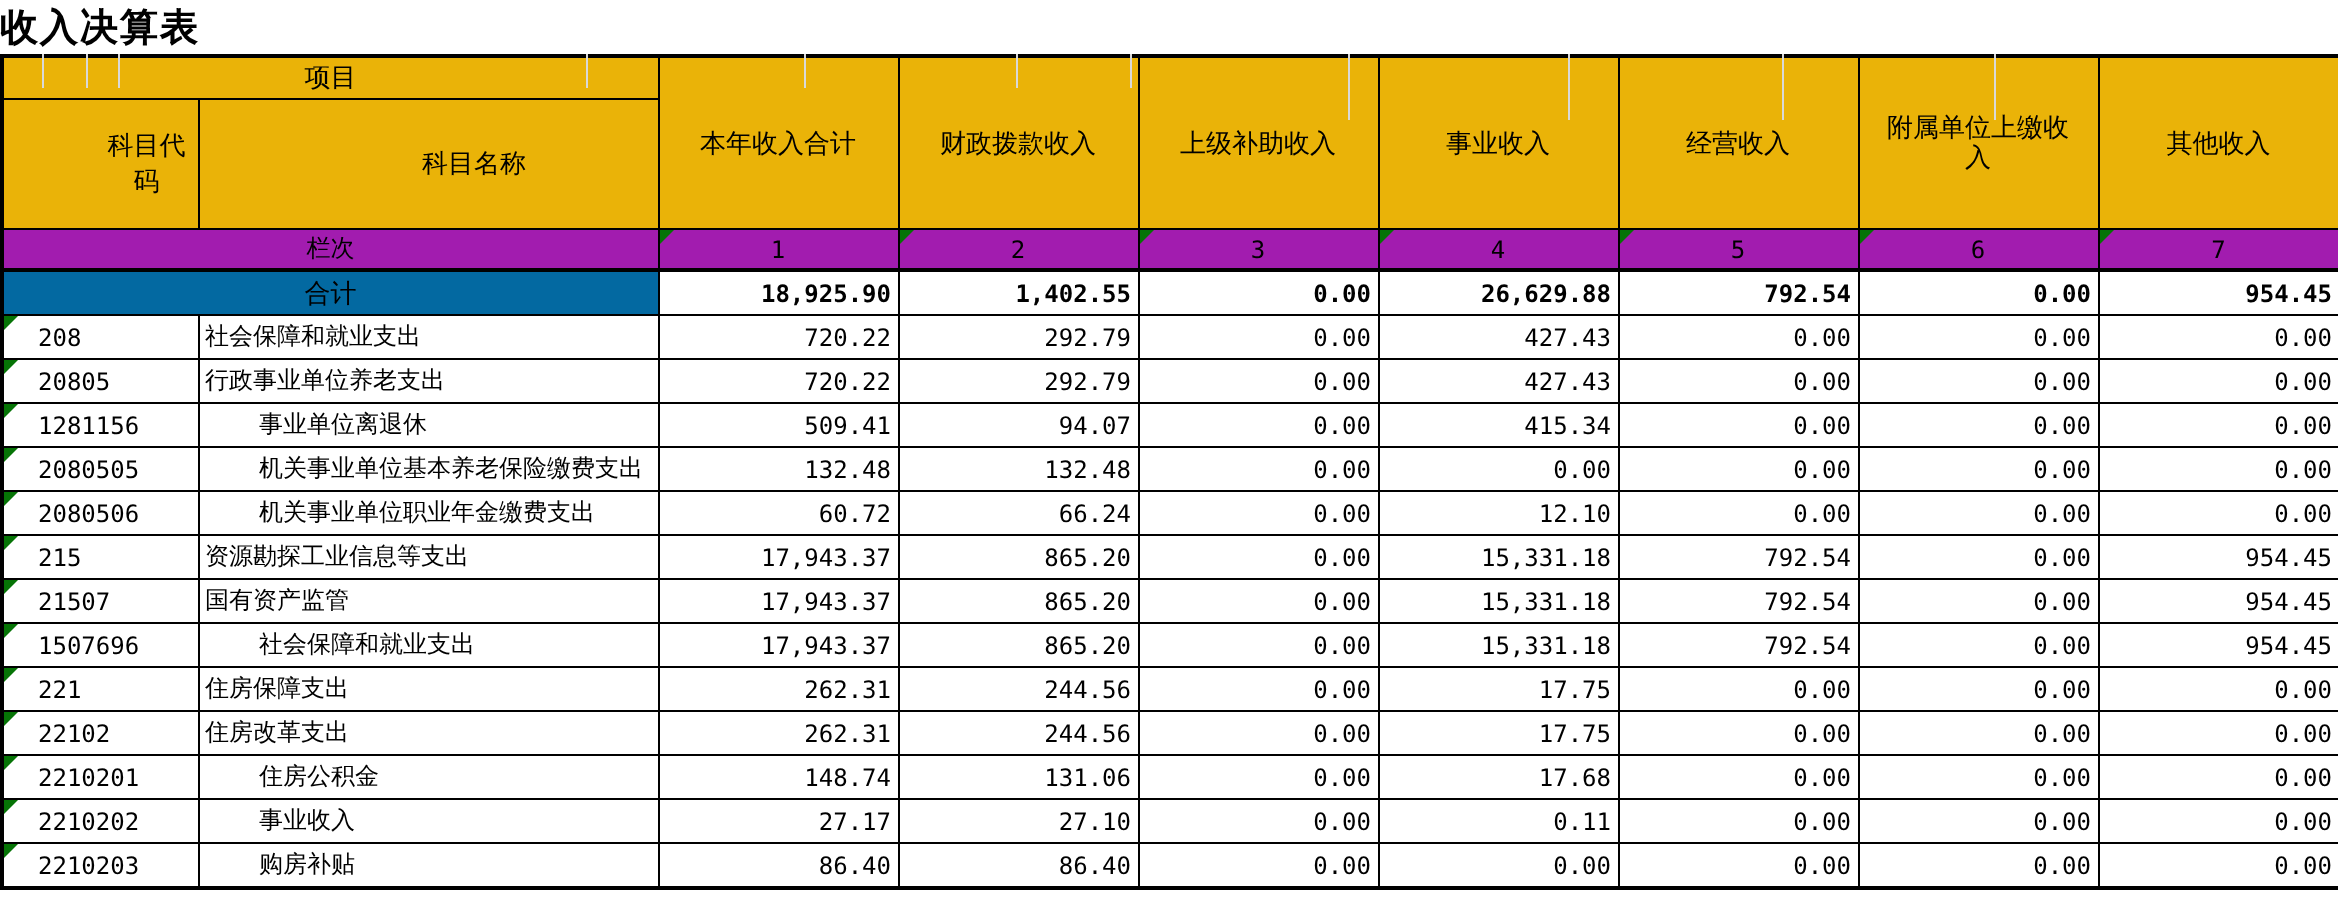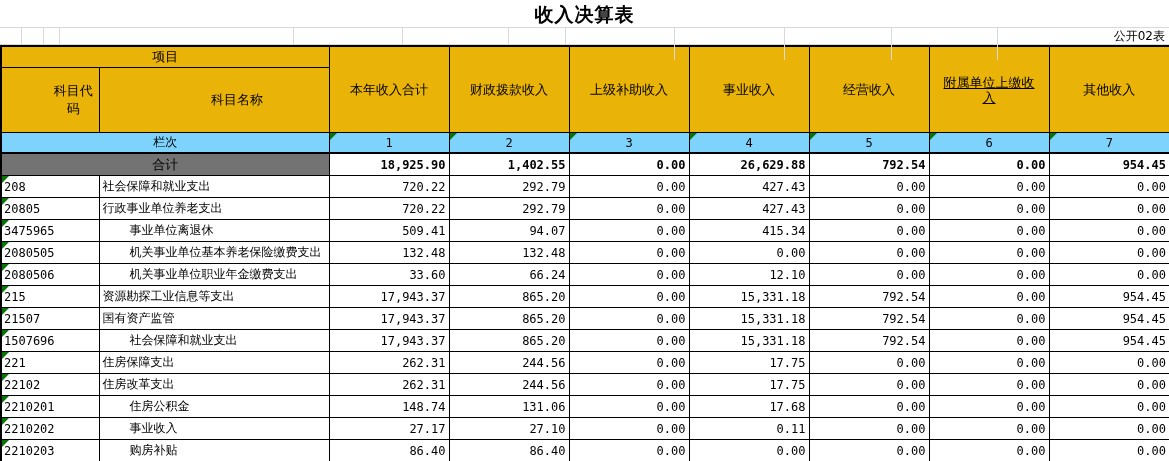--- a/index.html
+++ b/index.html
@@ -2,64 +2,61 @@
 <html><head>
 <meta charset="utf-8">
 <style>
   html,body { margin:0; padding:0; }
   body {
     width:1169px; height:461px; overflow:hidden;
     background:#fff; color:#000;
     font-family:"DejaVu Sans", sans-serif;
   }
   
-  .title-row { height:27px; line-height:28px; text-align:center;
+  .title-row { height:27px; line-height:28px; text-align:left;
     font-size:19px; font-weight:bold; letter-spacing:1px; }
   .meta-wrap { position:relative; }
   .meta1 { height:16px; line-height:16px; font-size:12px; text-align:right;
     padding-right:4px; border-top:1px solid #d9d9d9; border-bottom:1px solid #d9d9d9; }
   .meta2 { height:16px; line-height:16px; font-size:12px;
     display:flex; justify-content:space-between; padding:0 4px 0 2px; }
   .vtick { position:absolute; width:1px; background:#d9d9d9; top:0; }
   .vt-a { height:17px; }
   .vt-b { height:33px; }
 
   
   table { border-collapse:collapse; table-layout:fixed; width:1169px;
     border:2px solid #000; }
   td { border:1px solid #000; overflow:hidden; vertical-align:middle; }
   .hdr { background:#eab308; text-align:center; font-size:13px; }
   tr.h1 td { height:15px; }
   tr.h2 td { height:62px;padding-left:47px; }
-  tr.lanci td { height:15px; background:#7dd3fc; text-align:center;
+  tr.lanci td { height:15px; background:#a21caf; text-align:center;
     font-size:12px; font-family:"DejaVu Sans Mono", monospace; position:relative; }
   tr.lanci td.lbl { font-family:"DejaVu Sans", sans-serif; }
   tr.total td { border-top:2px solid #000; height:19px; }
   tr.total td.num { font-weight:bold; }
   tr.datarow td { height:19px; }
   td.code { font-family:"DejaVu Sans Mono", monospace; font-size:12px;
-    padding-left:2px; position:relative; }
+    padding-left:17px; position:relative; }
   td.num { font-family:"DejaVu Sans Mono", monospace; font-size:12px;
     text-align:right; padding-right:3px; }
   td.name { font-size:12px; padding-left:3px; white-space:nowrap; }
   td.name.ind { padding-left:30px; }
-  .total-label { background:#737373; text-align:center; font-size:13px; }
-  .wrapspan { display:inline-block; width:96px; line-height:15px;text-decoration:underline; }
+  .total-label { background:#0369a1; text-align:center; font-size:13px; }
+  .wrapspan { display:inline-block; width:96px; line-height:15px; }
   .tri-icon { position:absolute; top:0; left:0; width:0; height:0;
     border-top:7px solid #067406; border-right:7px solid transparent; }
 </style>
 </head>
 <body>
 
 <div class="title-row">收入决算表</div>
 
 <div class="meta-wrap">
-  <div class="meta1">
-    <span>公开02表</span>
-  </div>
   <span class="vtick vt-a" style="left:21px"></span>
   <span class="vtick vt-a" style="left:43px"></span>
   <span class="vtick vt-a" style="left:59px"></span>
   <span class="vtick vt-a" style="left:293px"></span>
   <span class="vtick vt-a" style="left:402px"></span>
   <span class="vtick vt-a" style="left:508px"></span>
   <span class="vtick vt-a" style="left:565px"></span>
   <span class="vtick vt-b" style="left:674px"></span>
   <span class="vtick vt-b" style="left:784px"></span>
   <span class="vtick vt-b" style="left:891px"></span>
@@ -130,21 +127,21 @@
       <td class="name">行政事业单位养老支出</td>
       <td class="num">720.22</td>
       <td class="num">292.79</td>
       <td class="num">0.00</td>
       <td class="num">427.43</td>
       <td class="num">0.00</td>
       <td class="num">0.00</td>
       <td class="num">0.00</td>
     </tr>
     <tr class="datarow">
-      <td class="code"><span class="tri-icon"></span><span>3475965</span></td>
+      <td class="code"><span class="tri-icon"></span><span>1281156</span></td>
       <td class="name ind">事业单位离退休</td>
       <td class="num">509.41</td>
       <td class="num">94.07</td>
       <td class="num">0.00</td>
       <td class="num">415.34</td>
       <td class="num">0.00</td>
       <td class="num">0.00</td>
       <td class="num">0.00</td>
     </tr>
     <tr class="datarow">
@@ -154,21 +151,21 @@
       <td class="num">132.48</td>
       <td class="num">0.00</td>
       <td class="num">0.00</td>
       <td class="num">0.00</td>
       <td class="num">0.00</td>
       <td class="num">0.00</td>
     </tr>
     <tr class="datarow">
       <td class="code"><span class="tri-icon"></span><span>2080506</span></td>
       <td class="name ind">机关事业单位职业年金缴费支出</td>
-      <td class="num">33.60</td>
+      <td class="num">60.72</td>
       <td class="num">66.24</td>
       <td class="num">0.00</td>
       <td class="num">12.10</td>
       <td class="num">0.00</td>
       <td class="num">0.00</td>
       <td class="num">0.00</td>
     </tr>
     <tr class="datarow">
       <td class="code"><span class="tri-icon"></span><span>215</span></td>
       <td class="name">资源勘探工业信息等支出</td>

